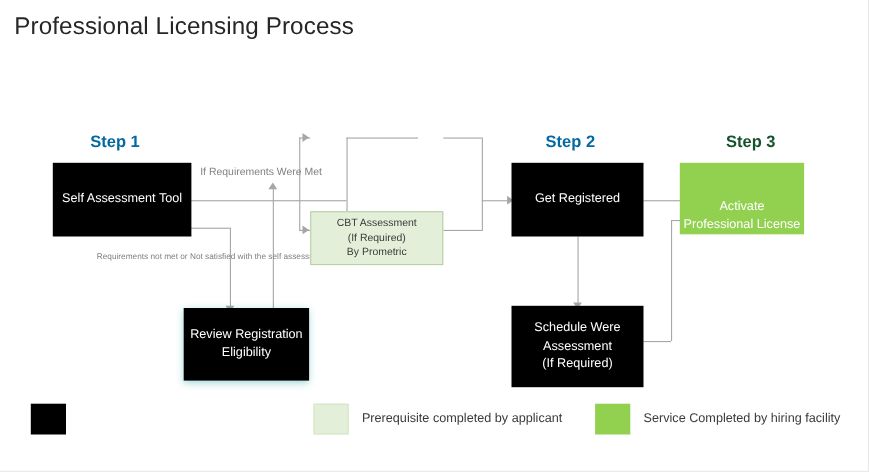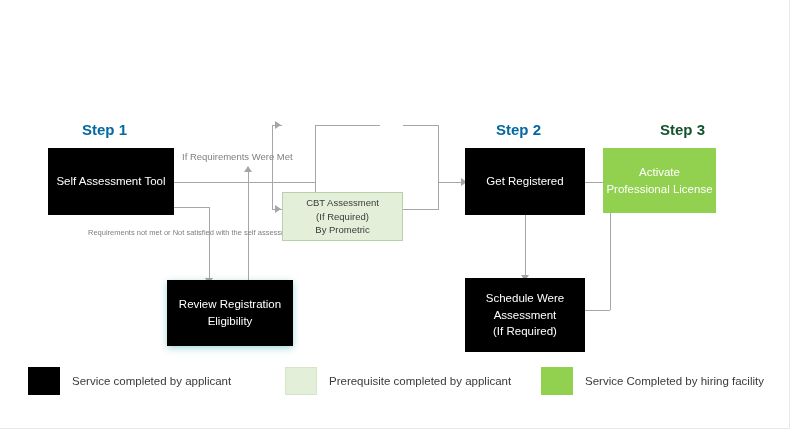--- a/index.html
+++ b/index.html
@@ -64,20 +64,21 @@
   .lg-item{position:absolute;top:0;display:flex;align-items:center;}
   .lg-sw{width:32px;height:28px;display:block;}
   .lg-sw.ltgreen{border:1px solid #d5e5c6;box-sizing:border-box;}
   .lg-tx{margin-left:12px;font-size:11.5px;color:#3a3a3a;white-space:nowrap;}
 </style>
 </head>
 <body>
 
 <div id="slide">
 
+  <div id="page-title">Professional Licensing Process</div>
 
   <div class="step-cap cap-teal" style="left:82px;  top:121px;">Step 1</div>
   <div class="step-cap cap-teal" style="left:496px; top:121px;">Step 2</div>
   <div class="step-cap cap-green" style="left:660px; top:121px;">Step 3</div>
 
   <div class="ln-h" style="left:173px; top:182px; width:142px;"></div>
 
   <div class="ln-v" style="left:315px; top:125px; height:84px;"></div>
 
   <div class="ln-h" style="left:315px; top:125px; width:65px;"></div>
@@ -124,21 +125,21 @@
     <span class="ln">Requirements not met</span>
     <span class="ln">or</span>
     <span class="ln">Not satisfied with the self</span>
     <span class="ln">assessment Tool outcome</span>
   </div>
 
   <div class="node teal" style="left:48px; top:148px; width:126px; height:67px;">
     <span class="ln">Self Assessment Tool</span>
   </div>
 
-  <div class="node teal shadowed" style="left:167px; top:280px; width:126px; height:66px;">
+  <div class="node teal shadowed" style="left:167px; top:280px; width:114px; height:66px;">
     <span class="ln">Review Registration</span>
     <span class="ln">Eligibility</span>
   </div>
 
 
   <div class="node ltgreen" style="left:282px; top:192px; width:121px; height:49px;text-align:right;">
     <span class="ln">CBT Assessment</span>
     <span class="ln">(If Required)</span>
     <span class="ln">By Prometric</span>
   </div>
@@ -146,30 +147,29 @@
   <div class="node teal" style="left:465px; top:148px; width:120px; height:67px;">
     <span class="ln">Get Registered</span>
   </div>
 
   <div class="node teal" style="left:465px; top:278px; width:120px; height:74px;">
     <span class="ln">Schedule Were</span>
     <span class="ln">Assessment</span>
     <span class="ln">(If Required)</span>
   </div>
 
-  <div class="node green" style="left:603px; top:148px; width:113px; height:65px;">
+  <div class="node green" style="left:618px; top:148px; width:113px; height:65px;justify-content:flex-end;">
     <span class="ln">Activate</span>
     <span class="ln">Professional License</span>
   </div>
 
   <div id="legend">
 
     <div class="lg-item" style="left:28px;">
       <span class="lg-sw teal"></span>
-      <span class="lg-tx">Service completed by applicant</span>
     </div>
 
     <div class="lg-item" style="left:285px;">
       <span class="lg-sw ltgreen"></span>
       <span class="lg-tx">Prerequisite completed by applicant</span>
     </div>
 
     <div class="lg-item" style="left:541px;">
       <span class="lg-sw green"></span>
       <span class="lg-tx">Service Completed by hiring facility</span>

